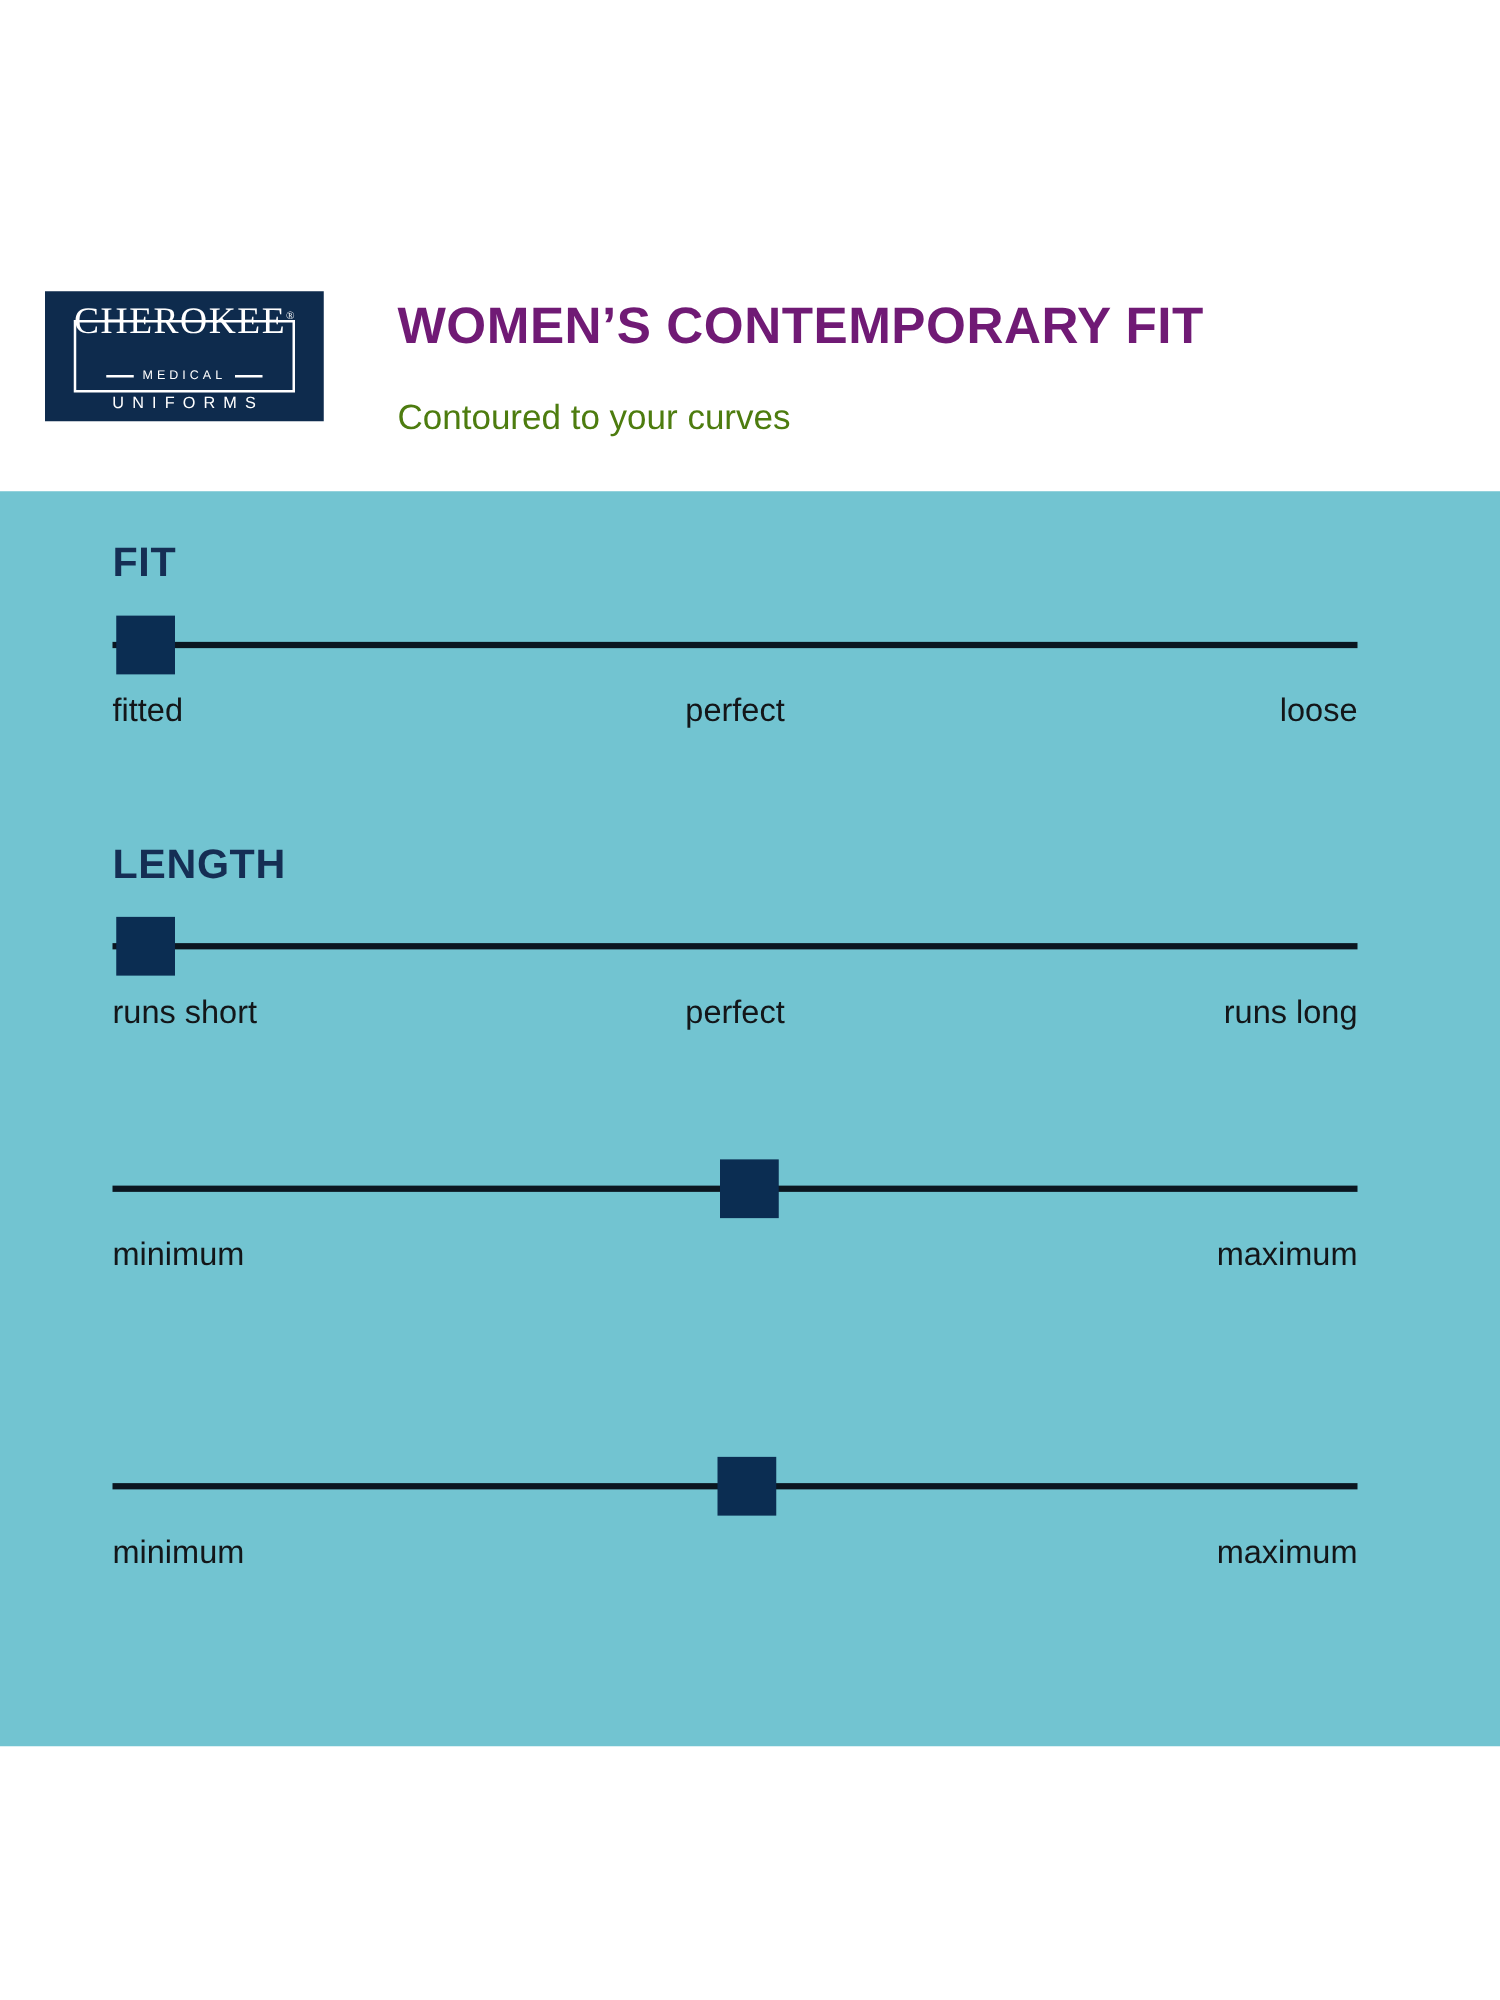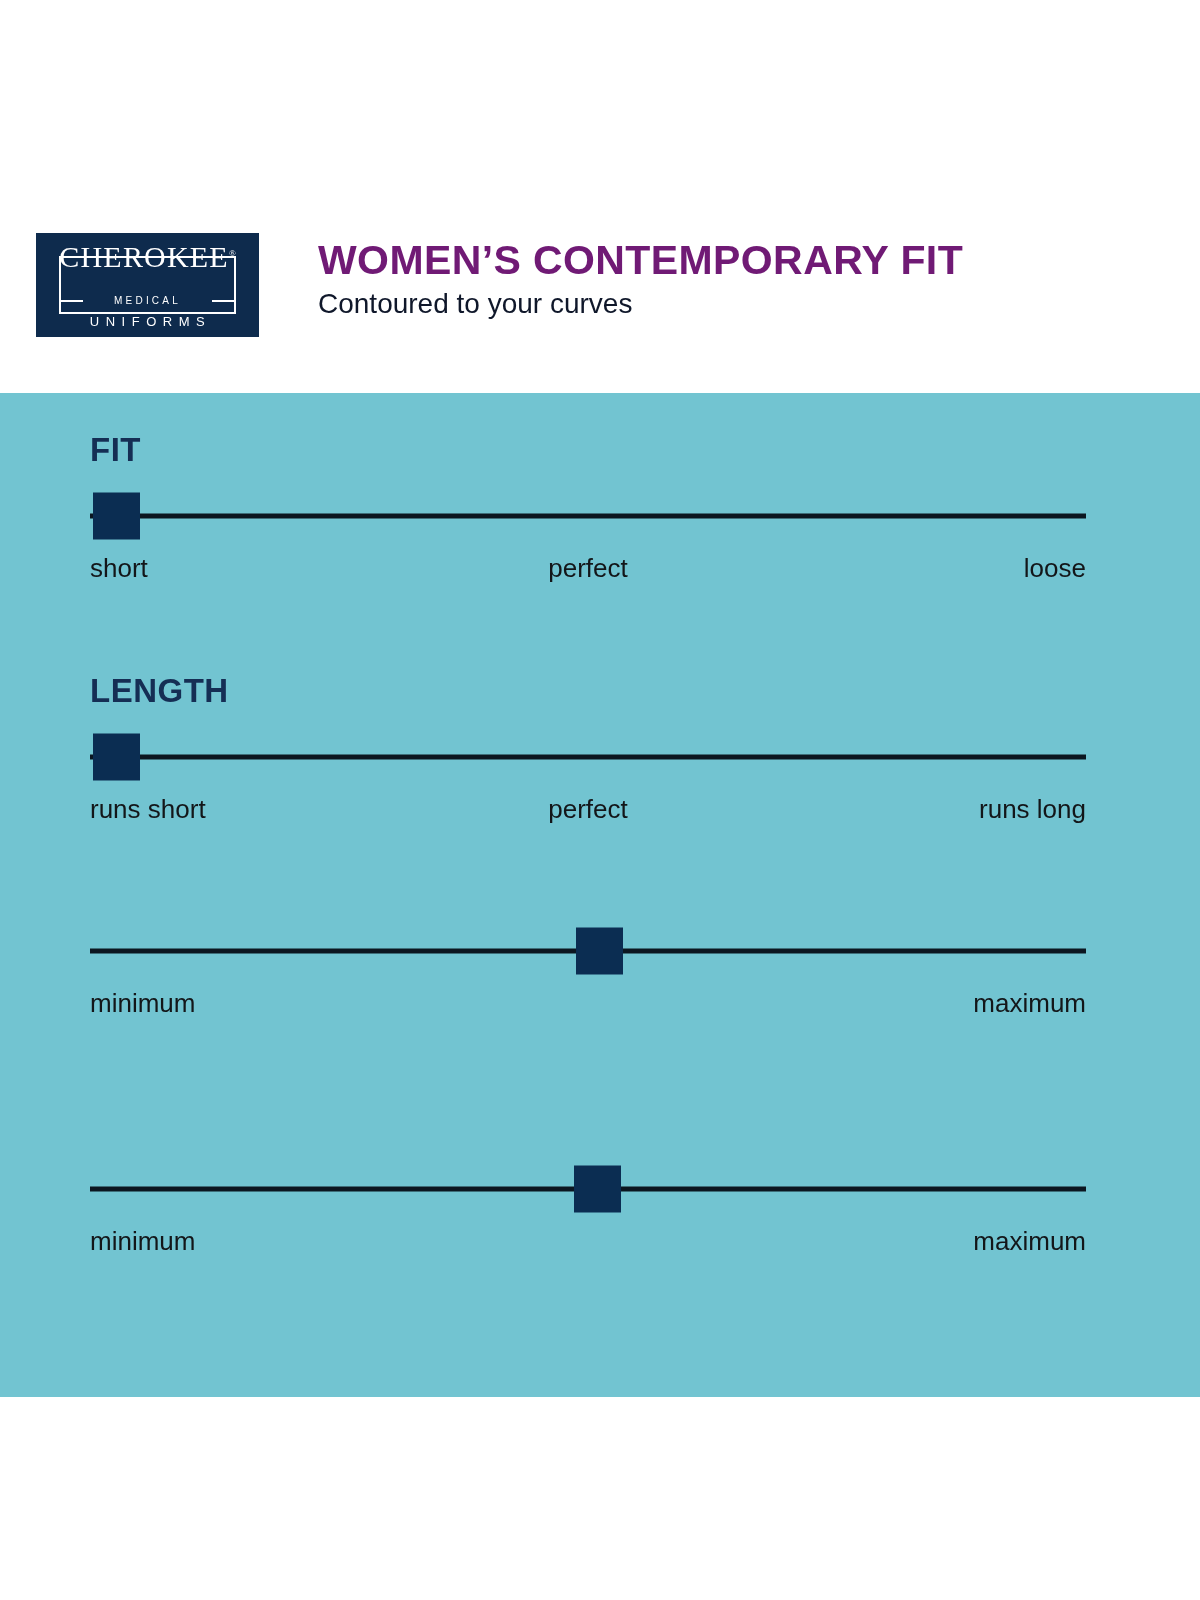--- a/index.html
+++ b/index.html
@@ -62,21 +62,21 @@
     white-space: nowrap;
   }
   .logo-word .reg {
     font-size: 9px;
     vertical-align: super;
     letter-spacing: 0;
   }
   .logo-medical {
     display: flex;
     align-items: center;
-    justify-content: space-between;
+    justify-content: center;
     gap: 7px;
     margin-top: 24px;
     width: 100%;
   }
   .logo-medical .rule {
     display: block;
     width: 22px;
     height: 1.5px;
     background: #ffffff;
   }
@@ -111,23 +111,23 @@
     letter-spacing: 0.4px;
     color: #701a75;
     line-height: 1;
     white-space: nowrap;
     margin: 0;
   }
   .sub-title {
     font-family: "Liberation Sans", sans-serif;
     font-weight: normal;
     font-size: 28px;
-    color: #0f172a;
-    line-height: 1;
-    margin: 9px 0 0 0;
+    color: #4d7c0f;
+    line-height: 1;
+    margin: 39px 0 0 0;
     white-space: nowrap;
   }
 
   
   .panel {
     position: absolute;
     left: 0;
     top: 393px;
     width: 1200px;
     height: 1004px;
@@ -228,21 +228,21 @@
 
   <div class="panel">
 
     <div class="scale scale-fit">
       <div class="scale-heading">FIT</div>
       <div class="track-wrap">
         <div class="track-line"></div>
         <div class="track-handle handle-start"></div>
       </div>
       <div class="scale-labels">
-        <span class="scale-label label-left">short</span>
+        <span class="scale-label label-left">fitted</span>
         <span class="scale-label label-center">perfect</span>
         <span class="scale-label label-right">loose</span>
       </div>
     </div>
 
     <div class="scale scale-length">
       <div class="scale-heading">LENGTH</div>
       <div class="track-wrap">
         <div class="track-line"></div>
         <div class="track-handle handle-start"></div>

